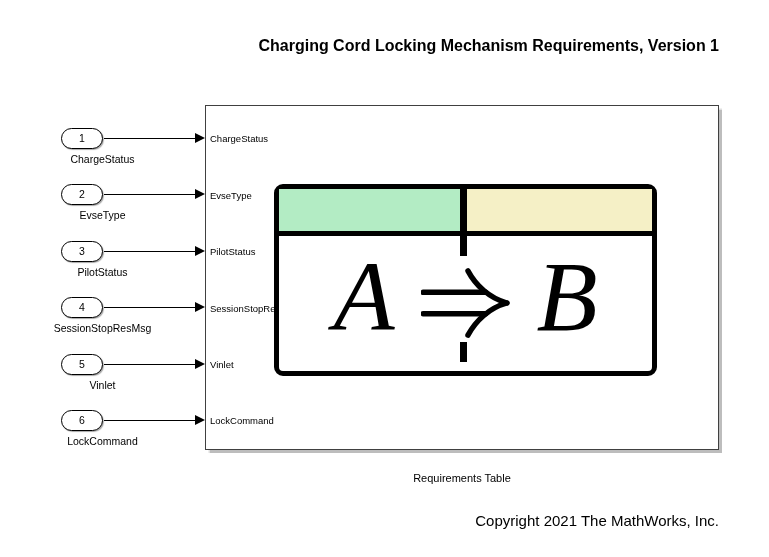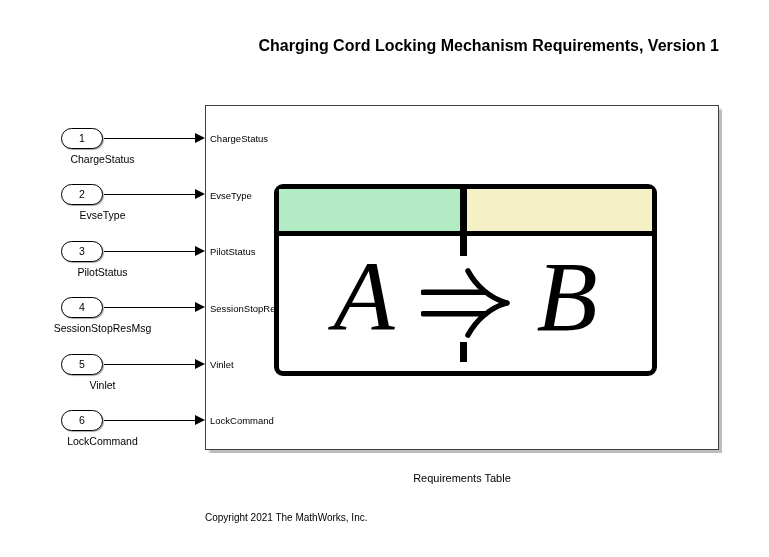--- a/index.html
+++ b/index.html
@@ -8,21 +8,21 @@
     font-family:"Liberation Sans","DejaVu Sans",sans-serif;color:#000;
     overflow:hidden;
   }
   
   .diagram-title{
     position:absolute;left:205px;top:37px;width:514px;
     text-align:right;font-size:16px;font-weight:bold;white-space:nowrap;
   }
   .copyright{
     position:absolute;left:205px;top:512px;width:514px;
-    text-align:left;font-size:10px;
+    text-align:right;font-size:15px;
   }
   
   .src-row{position:absolute;left:20px;width:190px;height:46px;}
   .oval{
     position:absolute;left:41px;top:0;width:42px;height:21px;
     background:#fff;border:1.5px solid #000;border-radius:11px;
     box-shadow:1px 1px 1px #a8a8a8;box-sizing:border-box;
     display:flex;align-items:center;justify-content:center;
   }
   .port-num{font-size:10.5px;line-height:1;}

